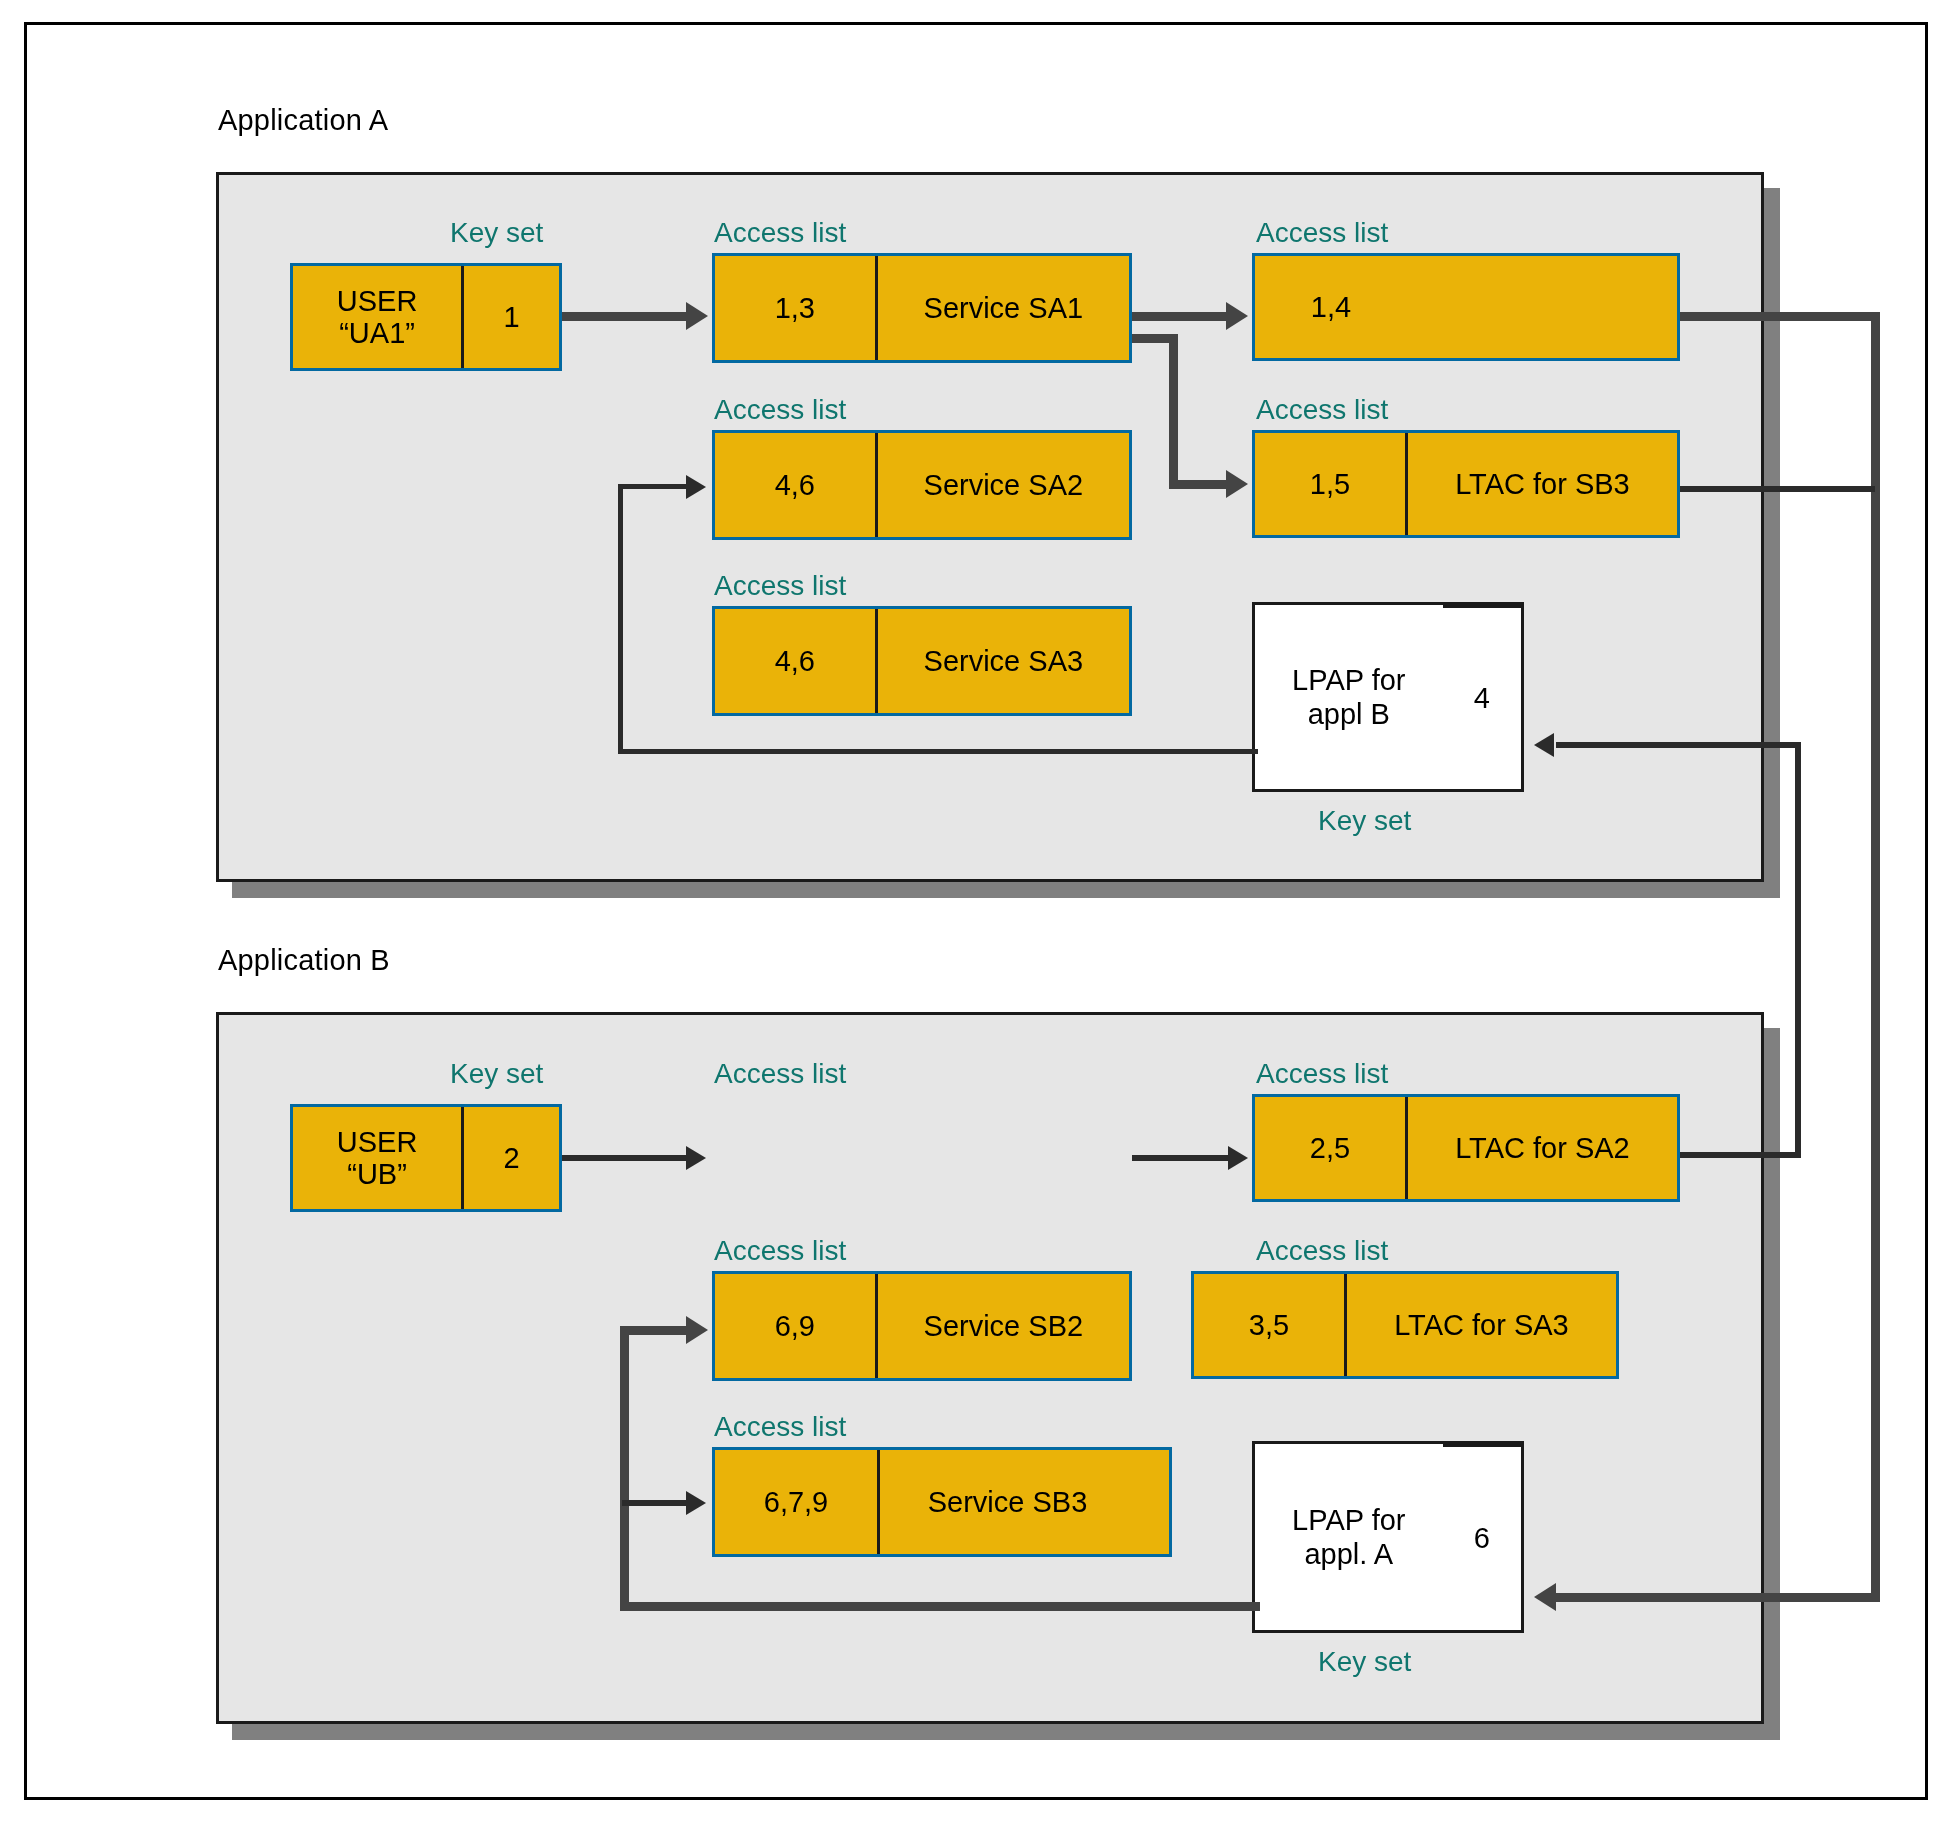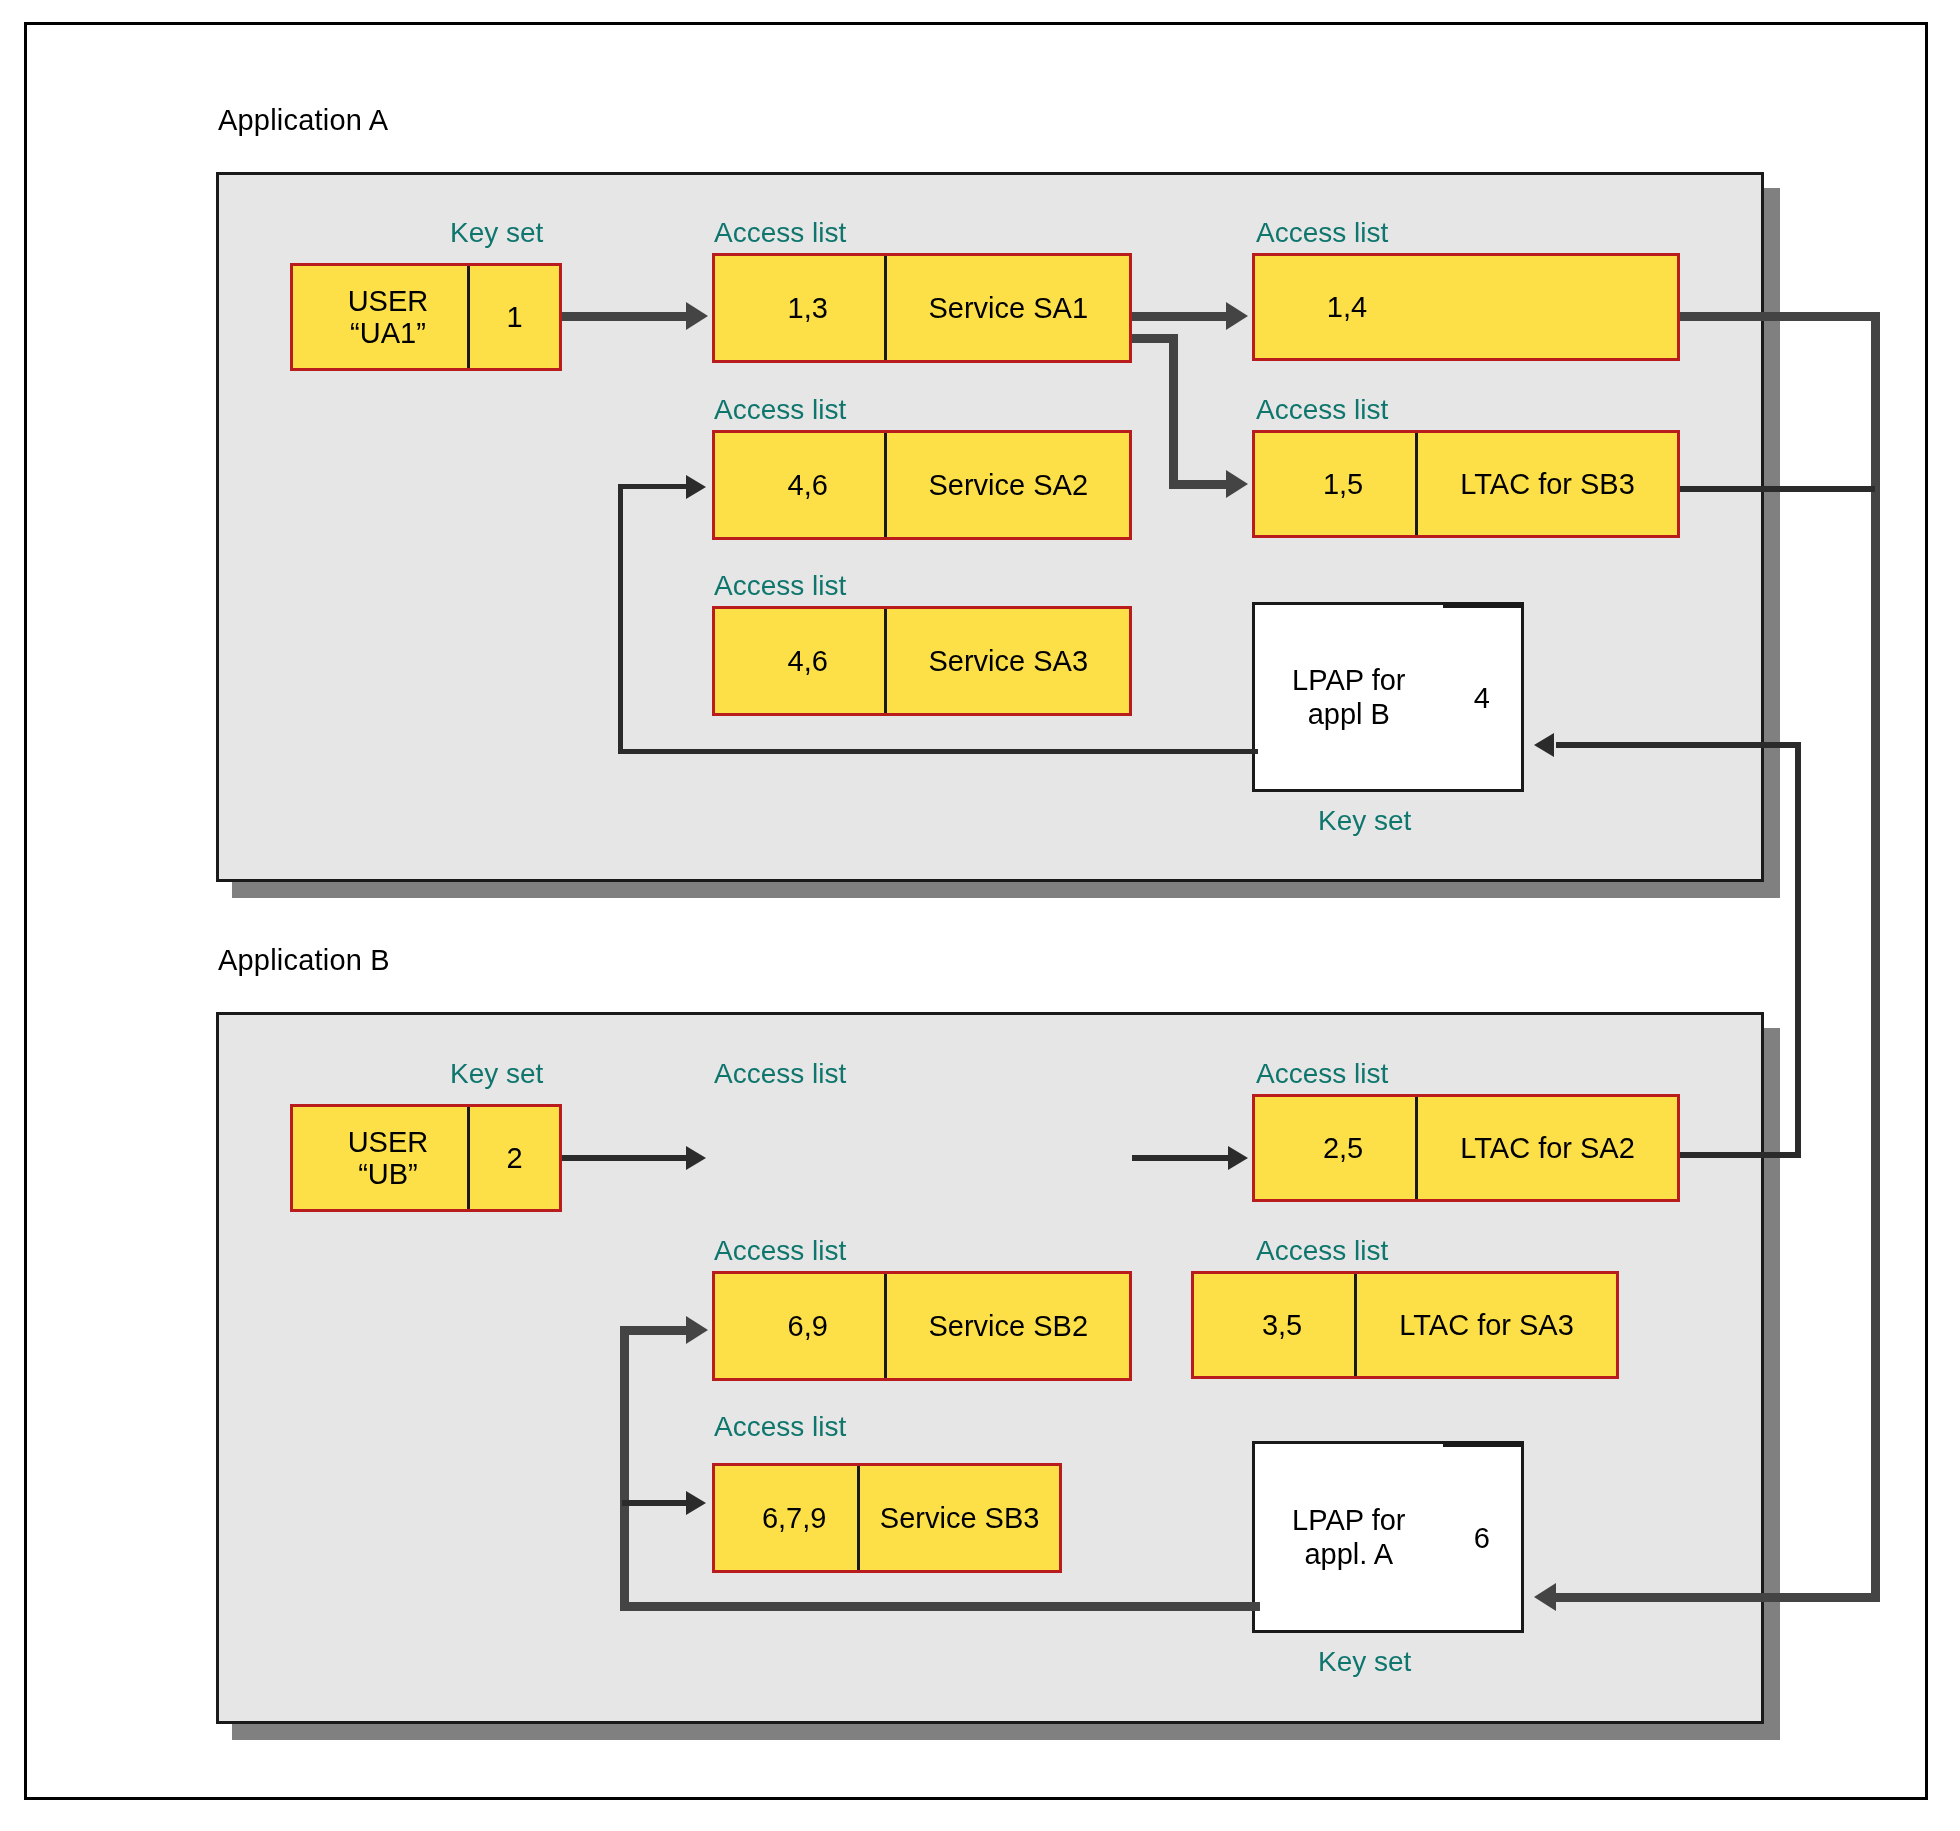--- a/index.html
+++ b/index.html
@@ -10,21 +10,21 @@
   
   .panel-shadow{position:absolute;background:#808080;}
   .panel{position:absolute;background:#e6e6e6;border:3px solid #1a1a1a;box-sizing:border-box;}
 
   .app-title{position:absolute;font-size:29px;color:#000;white-space:nowrap;letter-spacing:.2px;}
 
   
   .caption{position:absolute;font-size:28px;color:#0f766e;white-space:nowrap;}
 
   
-  .rec{position:absolute;display:flex;background:#fde047;border:3px solid #b91c1c;box-sizing:border-box;padding-left:16px;}
+  .rec{position:absolute;display:flex;background:#eab308;border:3px solid #0369a1;box-sizing:border-box;}
   .rec .cell{display:flex;align-items:center;justify-content:center;font-size:29px;color:#000;box-sizing:border-box;white-space:nowrap;}
   .rec .cell.div{border-left:3px solid #1a1a1a;}
 
   
   .vrec{position:absolute;background:#fff;border:3px solid #1a1a1a;box-sizing:border-box;display:flex;flex-direction:row;}
   .vrec .vtop{flex:1 1 auto;display:flex;align-items:center;justify-content:center;text-align:center;font-size:29px;line-height:1.18;color:#000;padding:4px 6px;box-sizing:border-box;}
   .vrec .vbot{flex:1 1 auto;display:flex;align-items:center;justify-content:center;font-size:29px;color:#000;border-top:3px solid #1a1a1a;box-sizing:border-box;}
 
   
   .ln{position:absolute;background:#444;}
@@ -127,21 +127,21 @@
 
   <div class="caption" style="left:714px;top:1058px;">Access list</div>
 
   <div class="caption" style="left:714px;top:1235px;">Access list</div>
   <div class="rec" style="left:712px;top:1271px;width:420px;height:110px;">
     <div class="cell" style="width:162px;">6,9</div>
     <div class="cell div" style="width:258px;">Service SB2</div>
   </div>
 
   <div class="caption" style="left:714px;top:1411px;">Access list</div>
-  <div class="rec" style="left:712px;top:1447px;width:350px;height:110px;margin-top:16px;">
+  <div class="rec" style="left:712px;top:1447px;width:460px;height:110px;">
     <div class="cell" style="width:162px;">6,7,9</div>
     <div class="cell div" style="width:258px;text-align:right;">Service SB3</div>
   </div>
 
   <div class="caption" style="left:1256px;top:1058px;">Access list</div>
   <div class="rec" style="left:1252px;top:1094px;width:428px;height:108px;">
     <div class="cell" style="width:152px;">2,5</div>
     <div class="cell div" style="width:276px;">LTAC for SA2</div>
   </div>
 

